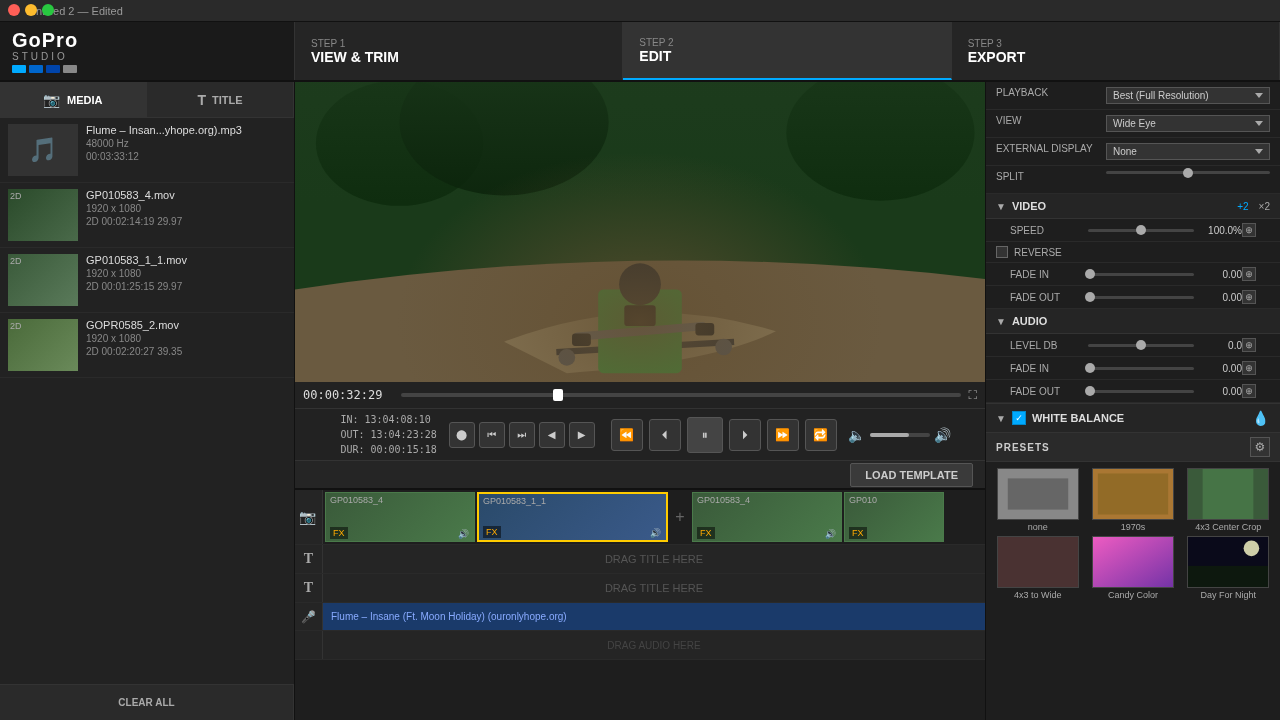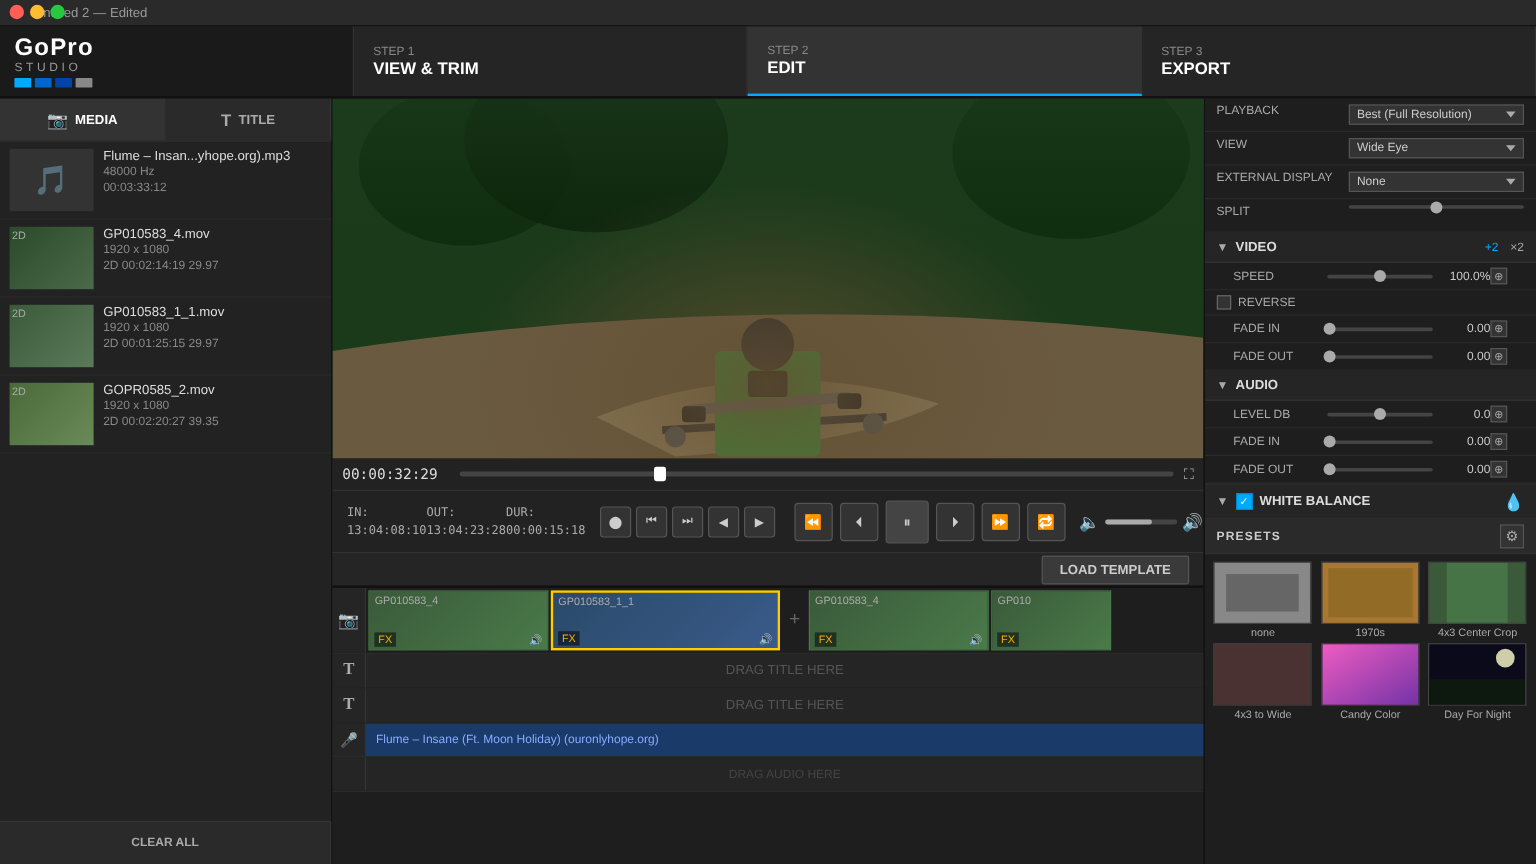--- a/index.html
+++ b/index.html
@@ -307,21 +307,21 @@
       height: 52px;
       background: #222;
       display: flex;
       align-items: center;
       justify-content: center;
       gap: 0;
       border-top: 1px solid #333;
     }
     .in-out-section {
       display: flex;
-      flex-direction: row;
+      flex-direction: column;
       padding: 0 12px;
       font-size: 10px;
       color: #aaa;
       font-family: monospace;
       line-height: 1.5;
     }
     .transport-btns {
       display: flex;
       align-items: center;
       gap: 6px;

